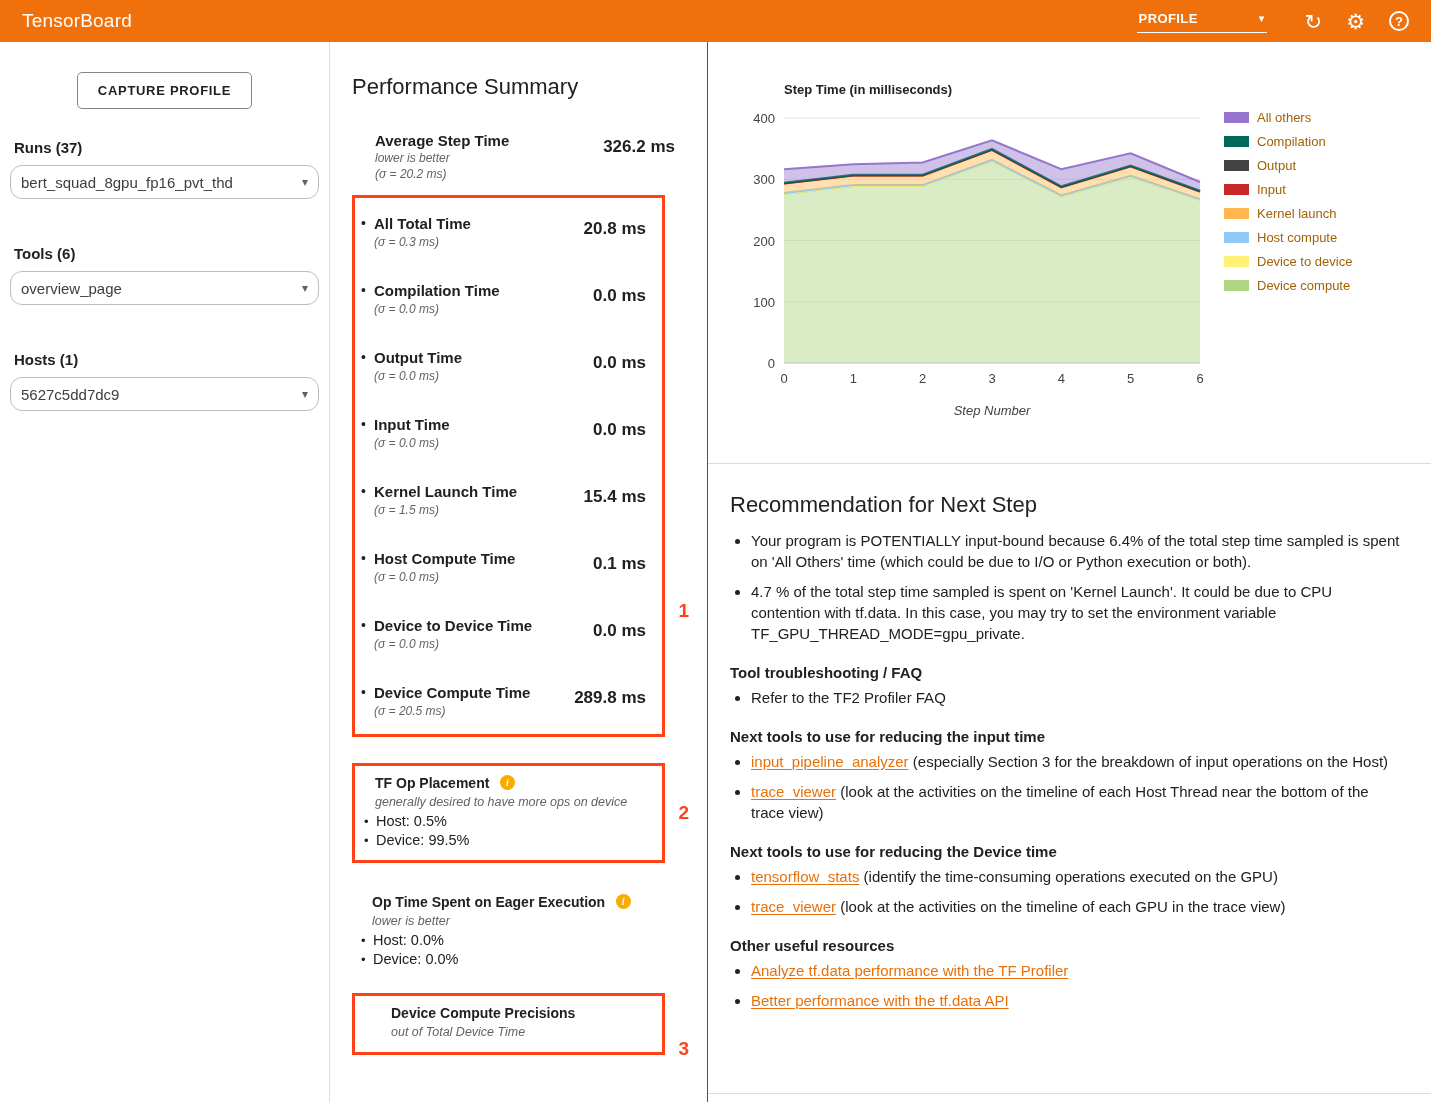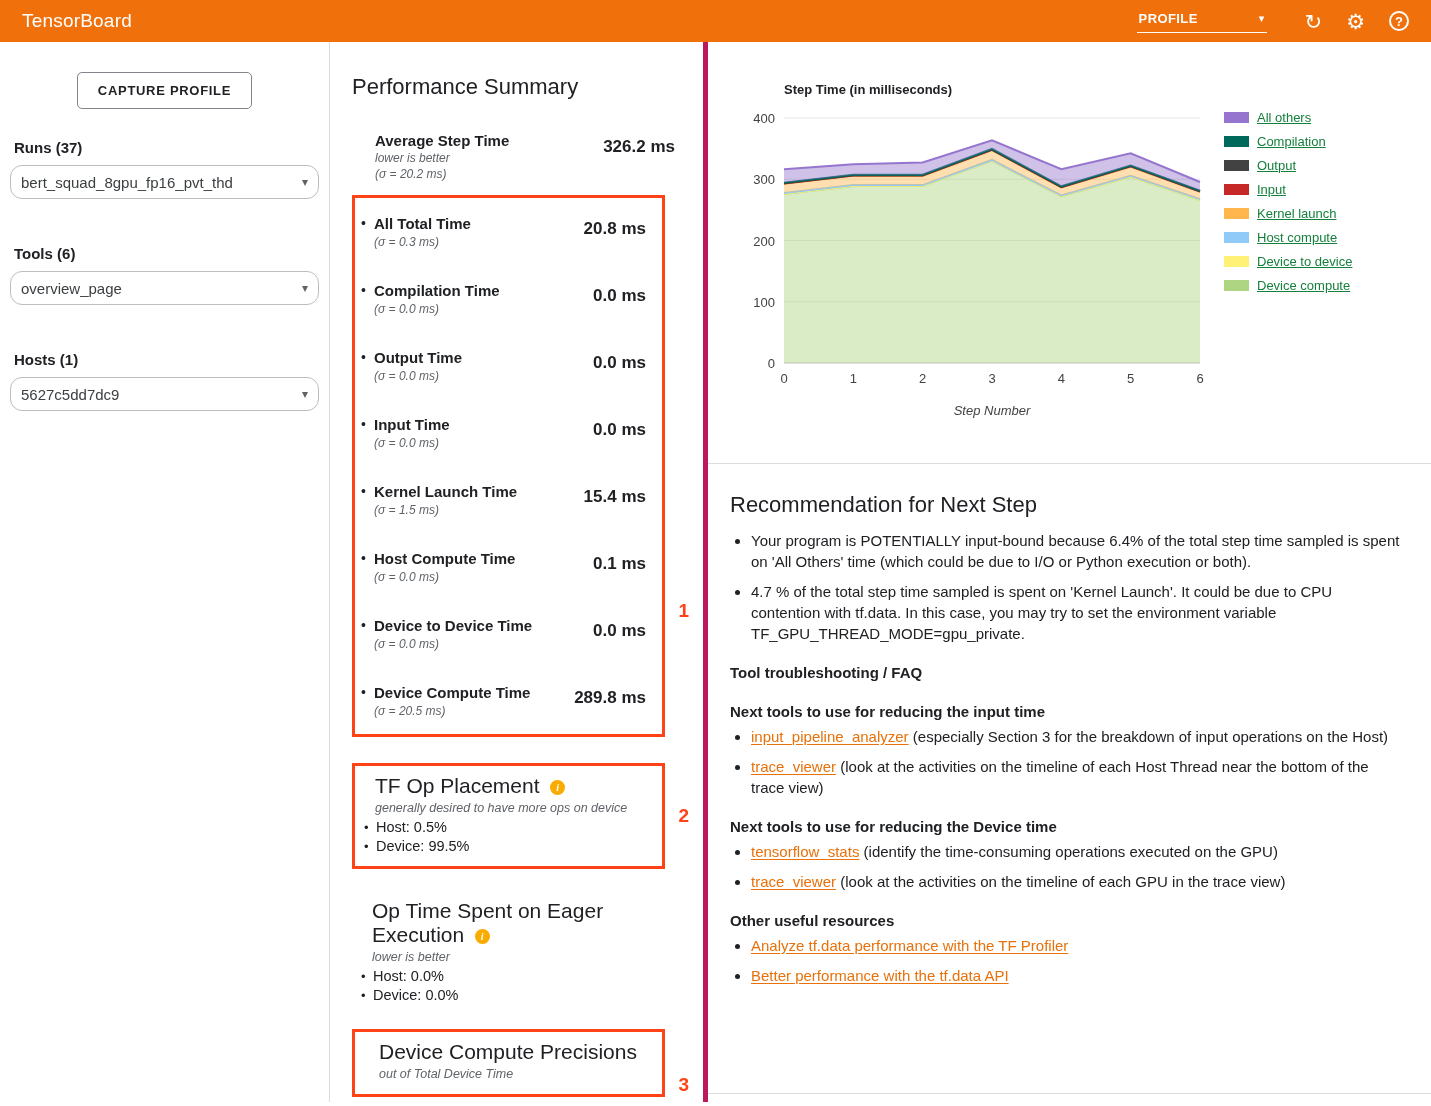--- a/index.html
+++ b/index.html
@@ -13,21 +13,21 @@
   .dash-select { width:130px; border-bottom:1px solid #fff; display:flex; align-items:center; justify-content:space-between;
                  color:#fff; font-size:13px; font-weight:bold; letter-spacing:0.4px; padding:2px 2px 6px 2px; margin-right:14px; cursor:pointer; }
   .dash-caret { font-size:11px; }
   .tb-icon { color:#fff; font-size:21px; margin-left:24px; cursor:pointer; line-height:1; }
   .help-circle { width:20px; height:20px; border:2px solid #fff; border-radius:50%; font-size:13px; font-weight:bold;
                  display:inline-flex; align-items:center; justify-content:center; }
 
   
   .content { display:flex; height:1060px; }
   .sidebar { width:330px; border-right:1px solid #dadce0; flex:none; }
-  .summary-col { width:378px; border-right:5px solid #be185d; flex:none; padding-left:22px; overflow:hidden; }
+  .summary-col { width:378px; border-right:1px solid #be185d; flex:none; padding-left:22px; overflow:hidden; }
   .graph-col { flex:1; position:relative; overflow:hidden; }
 
   h2.section-h { font-size:22px; font-weight:500; color:#202124; margin-top:32px; }
 
   
   .capture-btn { display:block; margin:30px auto 0; background:#fff; border:1px solid #80868b; border-radius:5px;
                  padding:10px 20px; font-size:13px; font-weight:bold; letter-spacing:0.7px; color:#202124;
                  font-family:inherit; cursor:pointer; }
   .field { margin-bottom:46px; }
   .field:first-of-type { margin-top:30px; }
@@ -38,53 +38,53 @@
 
   
   .avg-row { display:flex; margin:32px 0 0 23px; width:300px; }
   .avg-label { font-size:15px; font-weight:bold; }
   .avg-note, .avg-sigma { font-size:12px; font-style:italic; color:#5f6368; margin-top:2px; }
   .avg-value { margin-left:auto; font-size:17px; font-weight:bold; padding-top:5px; }
 
   .red-box { border:3px solid #ff4317; width:313px; position:relative; }
   .box1 { margin-top:14px; }
   .box2 { margin-top:26px; padding:8px 12px 10px 6px; }
-  .box3 { margin-top:24px; padding:8px 12px 10px 10px; }
+  .box3 { margin-top:24px; padding:8px 12px 10px 22px; }
   .annot { position:absolute; right:-27px; color:#ff4317; font-size:19px; font-weight:bold; }
   .annot1 { top:75%; }
   .annot2 { top:calc(50% - 11px); }
   .annot3 { top:42px; }
 
   .metric-row { display:flex; padding:16px 16px 16px 6px; }
   .m-bullet { width:13px; font-size:14px; padding-top:1px; }
   .m-label { font-size:15px; font-weight:bold; line-height:19px; }
   .m-sigma { font-size:12px; font-style:italic; color:#5f6368; margin-top:2px; }
   .m-value { margin-left:auto; font-size:17px; font-weight:bold; padding-top:5px; }
 
   .stat-block { margin-top:30px; padding:0 12px 0 6px; width:313px; }
   .stat-title-row { margin-left:14px; }
-  .stat-title { font-size:21px; font-weight:normal; }
+  .stat-title { font-size:14px; font-weight:bold; }
   .info-icon { display:inline-flex; width:15px; height:15px; border-radius:50%; background:#f9ab00; color:#fff;
                font-size:10px; font-weight:bold; font-style:italic; align-items:center; justify-content:center;
                margin-left:6px; vertical-align:2px; font-family:"Liberation Serif",serif; cursor:pointer; }
   .stat-note { font-size:12.5px; font-style:italic; color:#5f6368; margin:3px 0 3px 14px; }
   .stat-list { list-style:none; padding-left:2px; }
   .stat-list li { position:relative; padding-left:13px; font-size:14.5px; line-height:19px; color:#202124; }
   .stat-list li::before { content:"•"; position:absolute; left:1px; font-size:13px; }
 
   
   .graph-col .section-h { margin-left:22px; }
   .chart-block { display:flex; margin:36px 0 0 36px; }
   .tick { font-size:13px; fill:#424242; font-family:"Liberation Sans","DejaVu Sans",sans-serif; }
   .chart-title-svg { font-size:13px; font-weight:bold; fill:#202124; font-family:"Liberation Sans","DejaVu Sans",sans-serif; }
   .axis-label { font-size:13px; font-style:italic; fill:#424242; font-family:"Liberation Sans","DejaVu Sans",sans-serif; }
   .legend { padding-top:32px; margin-left:10px; }
   .legend-item { display:flex; align-items:center; margin-bottom:9px; }
   .legend-swatch { width:25px; height:11px; margin-right:8px; flex:none; }
-  .legend-label { font-size:13px; color:#15803d; white-space:nowrap;text-decoration:underline; }
+  .legend-label { font-size:13px; color:#a16207; white-space:nowrap; }
 
   .graph-divider { border:none; border-top:1px solid #dadce0; margin:40px 0 0 0; }
 
   
   .rec-wrap { margin:0 26px 0 22px; }
   .rec-wrap h2.section-h { margin:28px 0 12px 0; }
   .rec-heading { font-size:15px; font-weight:bold; margin:18px 0 3px 0; line-height:21px; }
   .rec-list { list-style:disc; padding-left:21px; margin:4px 0 6px 0; }
   .rec-item { font-size:15px; line-height:21px; margin-bottom:9px; }
   .rec-link { color:#e8710a; text-decoration:underline; text-underline-offset:2px; }
@@ -332,20 +332,23 @@
       <hr class="graph-divider">
 
       <div class="rec-wrap">
         <h2 class="section-h">Recommendation for Next Step</h2>
         <div id="rec-body">
             <ul class="rec-list">
               <li class="rec-item"><span>Your program is POTENTIALLY input-bound because 6.4% of the total step time sampled is spent on 'All Others' time (which could be due to I/O or Python execution or both).</span></li>
               <li class="rec-item"><span>4.7 % of the total step time sampled is spent on 'Kernel Launch'. It could be due to CPU contention with tf.data. In this case, you may try to set the environment variable TF_GPU_THREAD_MODE=gpu_private.</span></li>
             </ul>
             <div class="rec-heading">Tool troubleshooting / FAQ</div>
+            <ul class="rec-list">
+              <li class="rec-item"><span>Refer to the TF2 Profiler FAQ</span></li>
+            </ul>
             <div class="rec-heading">Next tools to use for reducing the input time</div>
             <ul class="rec-list">
               <li class="rec-item"><a class="rec-link" href="#">input_pipeline_analyzer</a><span> (especially Section 3 for the breakdown of input operations on the Host)</span></li>
               <li class="rec-item"><a class="rec-link" href="#">trace_viewer</a><span> (look at the activities on the timeline of each Host Thread near the bottom of the trace view)</span></li>
             </ul>
             <div class="rec-heading">Next tools to use for reducing the Device time</div>
             <ul class="rec-list">
               <li class="rec-item"><a class="rec-link" href="#">tensorflow_stats</a><span> (identify the time-consuming operations executed on the GPU)</span></li>
               <li class="rec-item"><a class="rec-link" href="#">trace_viewer</a><span> (look at the activities on the timeline of each GPU in the trace view)</span></li>
             </ul>

